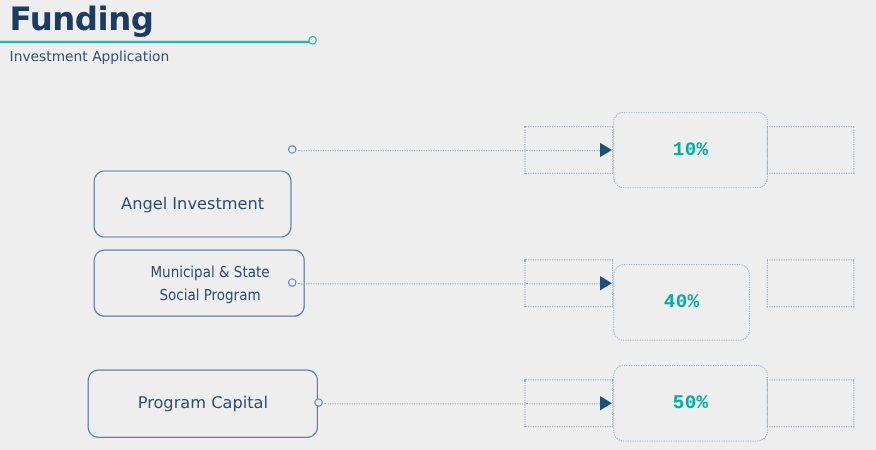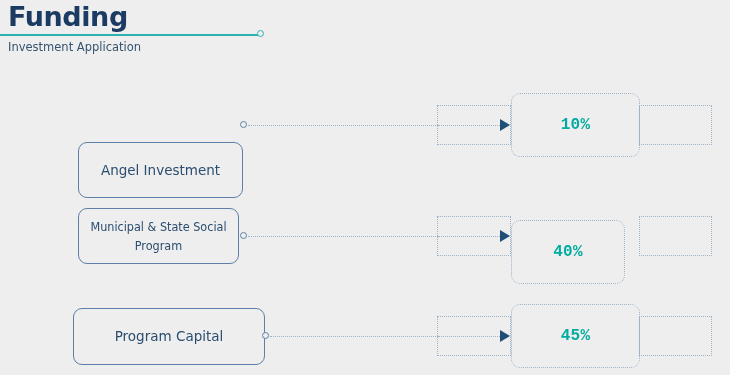--- a/index.html
+++ b/index.html
@@ -165,21 +165,21 @@
   <div class="arrow" style="left:500px; top:119px;"></div>
 
   <div class="frame-inner" style="left:511px; top:93px; width:129px; height:64px;">
     <span class="pct">10%</span>
   </div>
 
   <div class="frame-outer" style="left:639px; top:105px; width:73px; height:40px;"></div>
 </div>
 
 <div class="row" style="top:0;">
-  <div class="node" style="left:78px; top:208px; width:161px; height:56px;">
+  <div class="node" style="left:78px; top:208px; width:176px; height:56px;padding-left:28px;">
     <span class="node-label condensed">Municipal &amp; State Social Program</span>
   </div>
   <div class="node-port" style="left:240px; top:232px;"></div>
   <div class="connector" style="left:248px; top:236px; width:190px;"></div>
 
   <div class="frame-outer" style="left:437px; top:216px; width:74px; height:40px;"></div>
   <div class="connector" style="left:438px; top:236px; width:68px;"></div>
   <div class="arrow" style="left:500px; top:230px;"></div>
 
   <div class="frame-inner" style="left:511px; top:220px; width:114px; height:64px;">
@@ -194,17 +194,17 @@
     <span class="node-label">Program Capital</span>
   </div>
   <div class="node-port" style="left:262px; top:332px;"></div>
   <div class="connector" style="left:270px; top:336px; width:168px;"></div>
 
   <div class="frame-outer" style="left:437px; top:316px; width:74px; height:40px;"></div>
   <div class="connector" style="left:438px; top:336px; width:68px;"></div>
   <div class="arrow" style="left:500px; top:330px;"></div>
 
   <div class="frame-inner" style="left:511px; top:304px; width:129px; height:64px;">
-    <span class="pct">45%</span>
+    <span class="pct">50%</span>
   </div>
 
   <div class="frame-outer" style="left:639px; top:316px; width:73px; height:40px;"></div>
 </div>
 
 </body></html>

